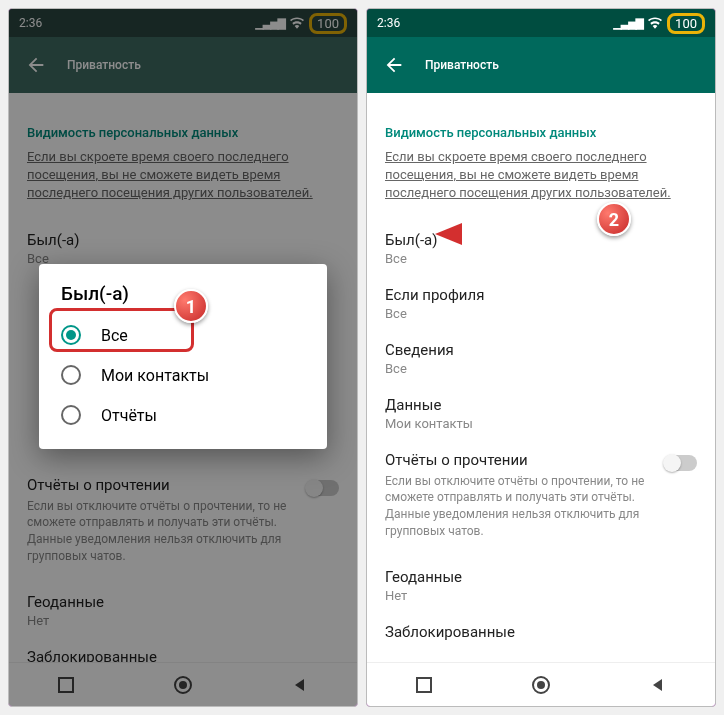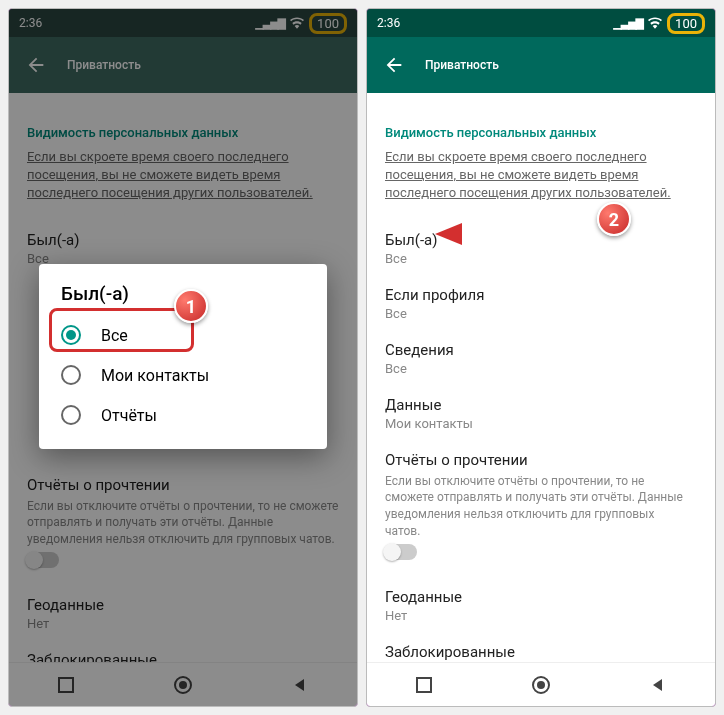--- a/index.html
+++ b/index.html
@@ -63,21 +63,21 @@
     color: #666;
     font-size: 13px;
     line-height: 1.4;
     margin-bottom: 18px;
     text-decoration: underline;
   }
   .item { padding: 10px 0; }
   .item .label { font-size: 15px; color: #222; }
   .item .value { font-size: 13px; color: #888; margin-top: 2px; }
   .item .desc { font-size: 12px; color: #888; margin-top: 4px; line-height: 1.4; }
-  .switch-row { display: flex; justify-content: space-between; align-items: flex-start; flex-direction: column; }
+  .switch-row { display: flex; justify-content: space-between; align-items: flex-start; }
   .switch {
     width: 32px; height: 16px;
     background: #ccc;
     border-radius: 10px;
     position: relative;
     margin-top: 4px;
     flex-shrink: 0;
   }
   .switch::after {
     content: ''; position: absolute;

